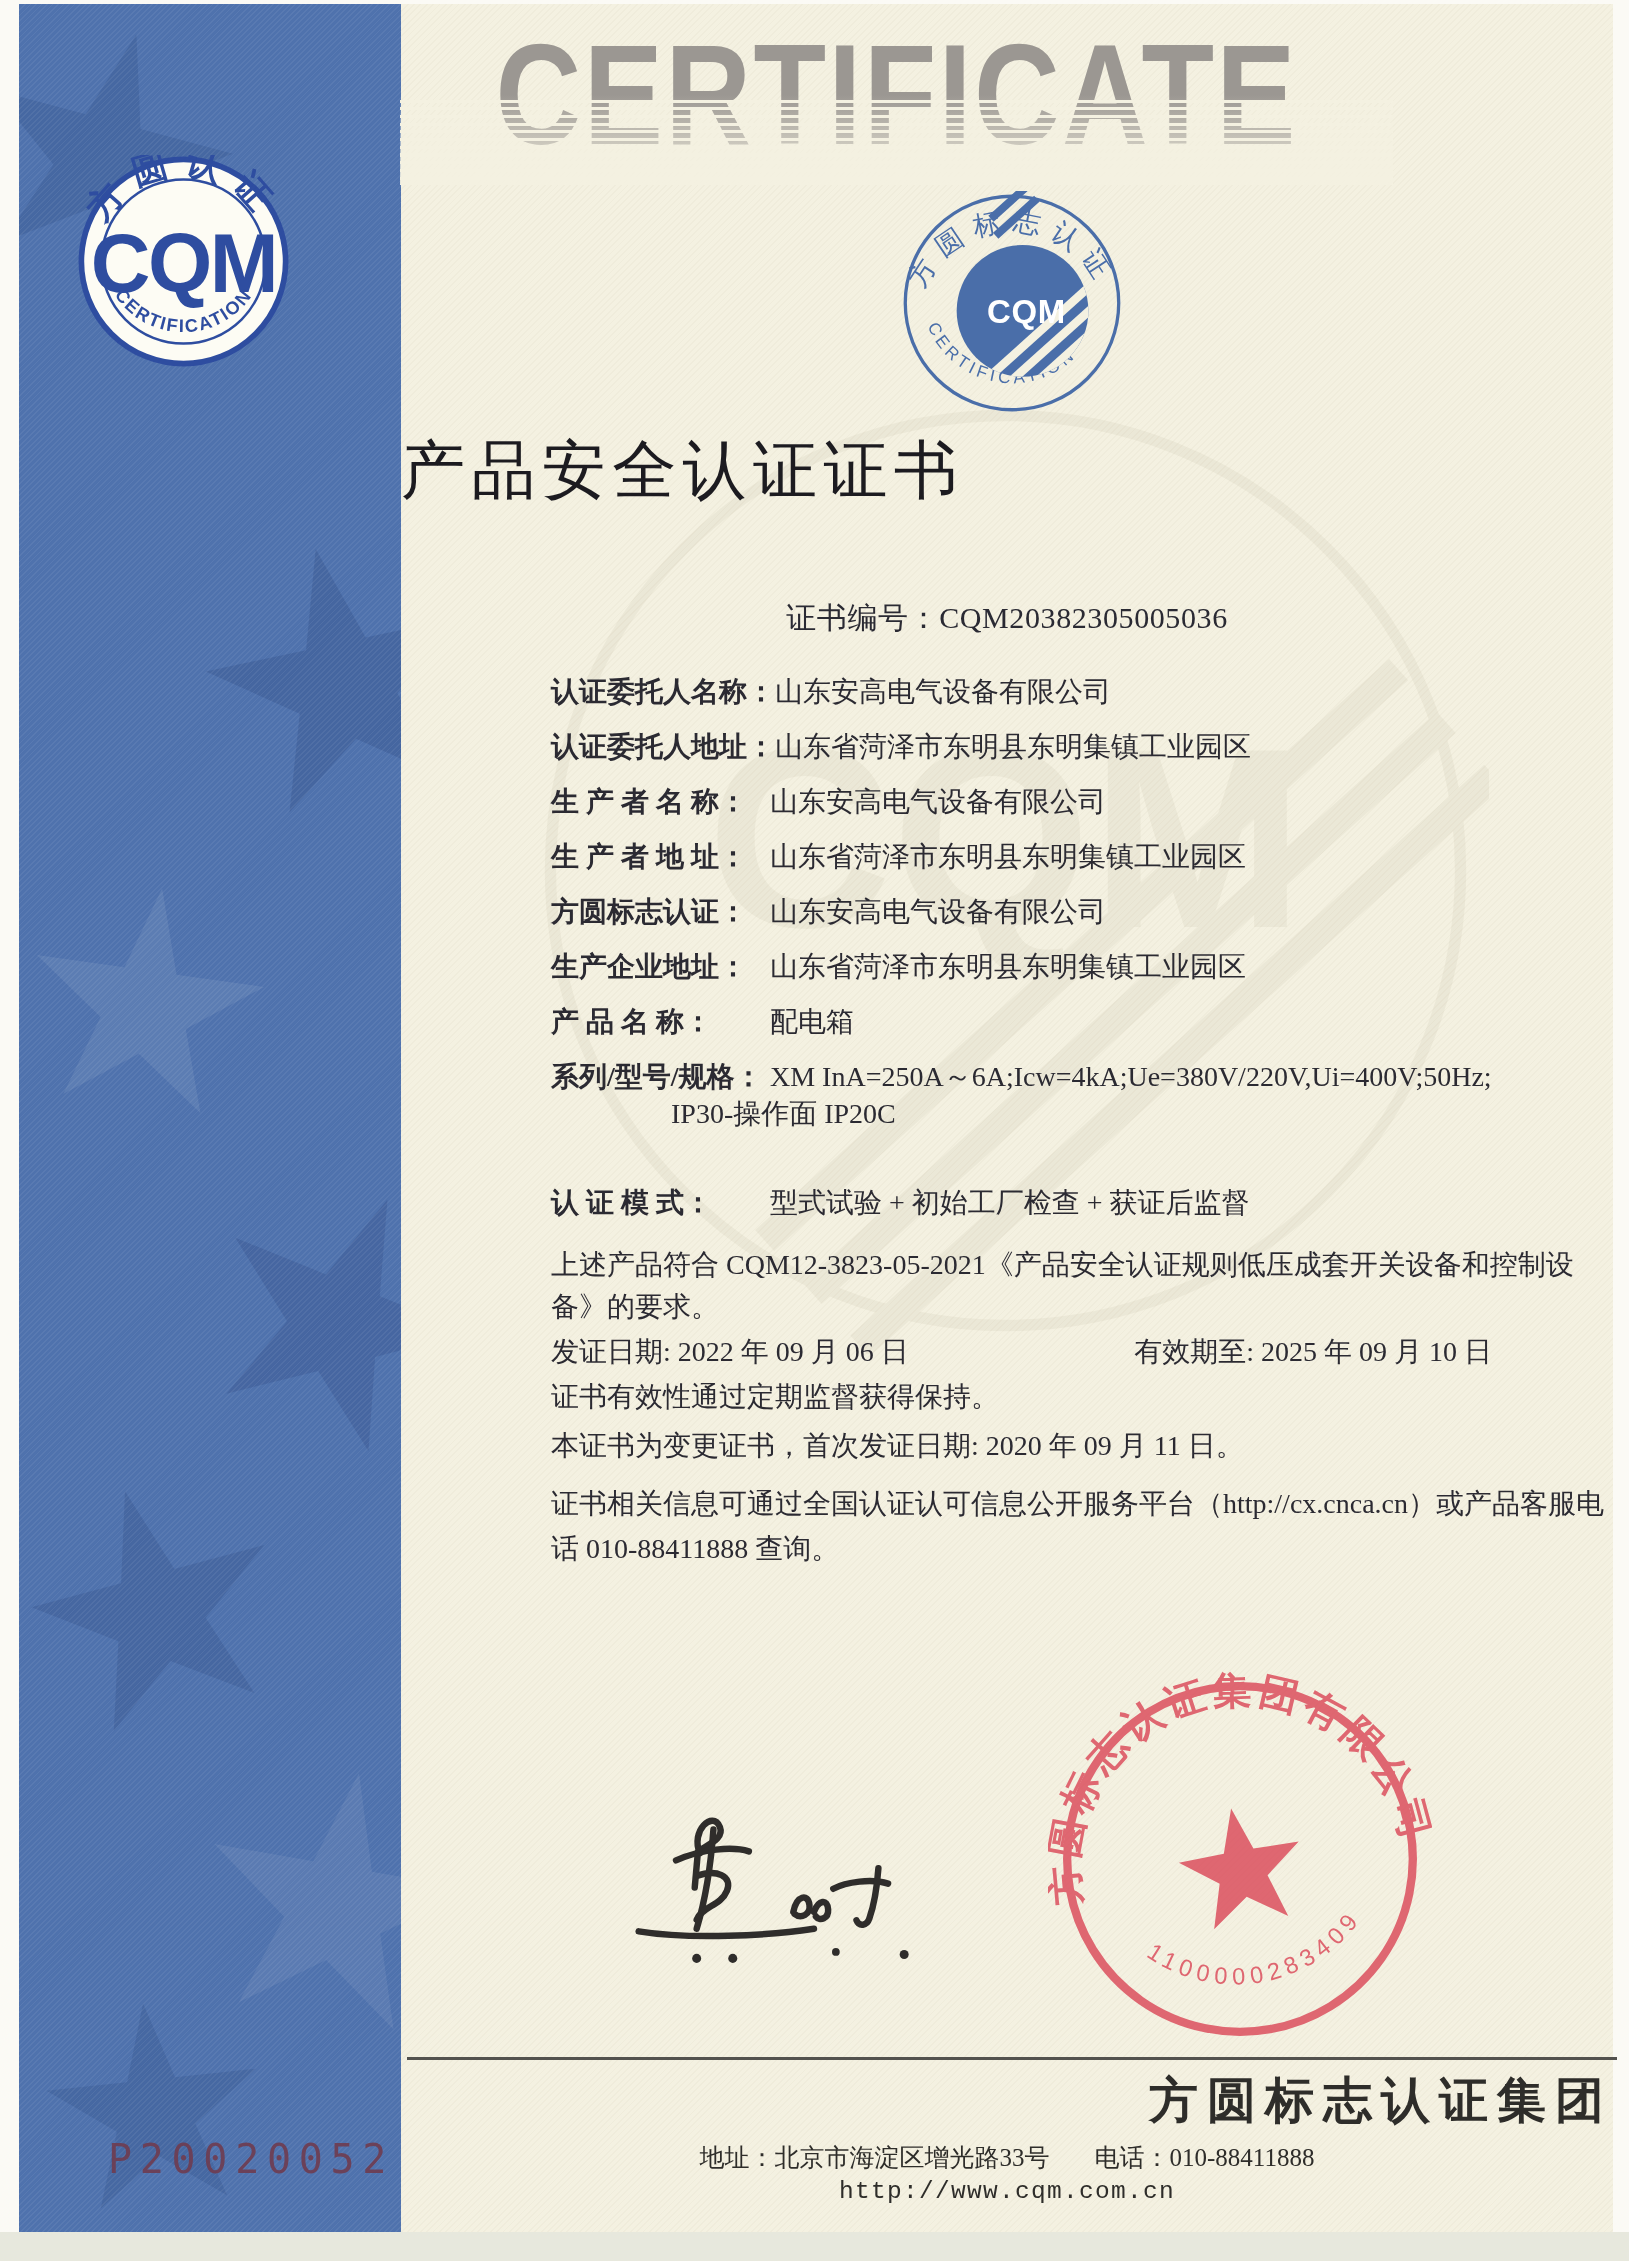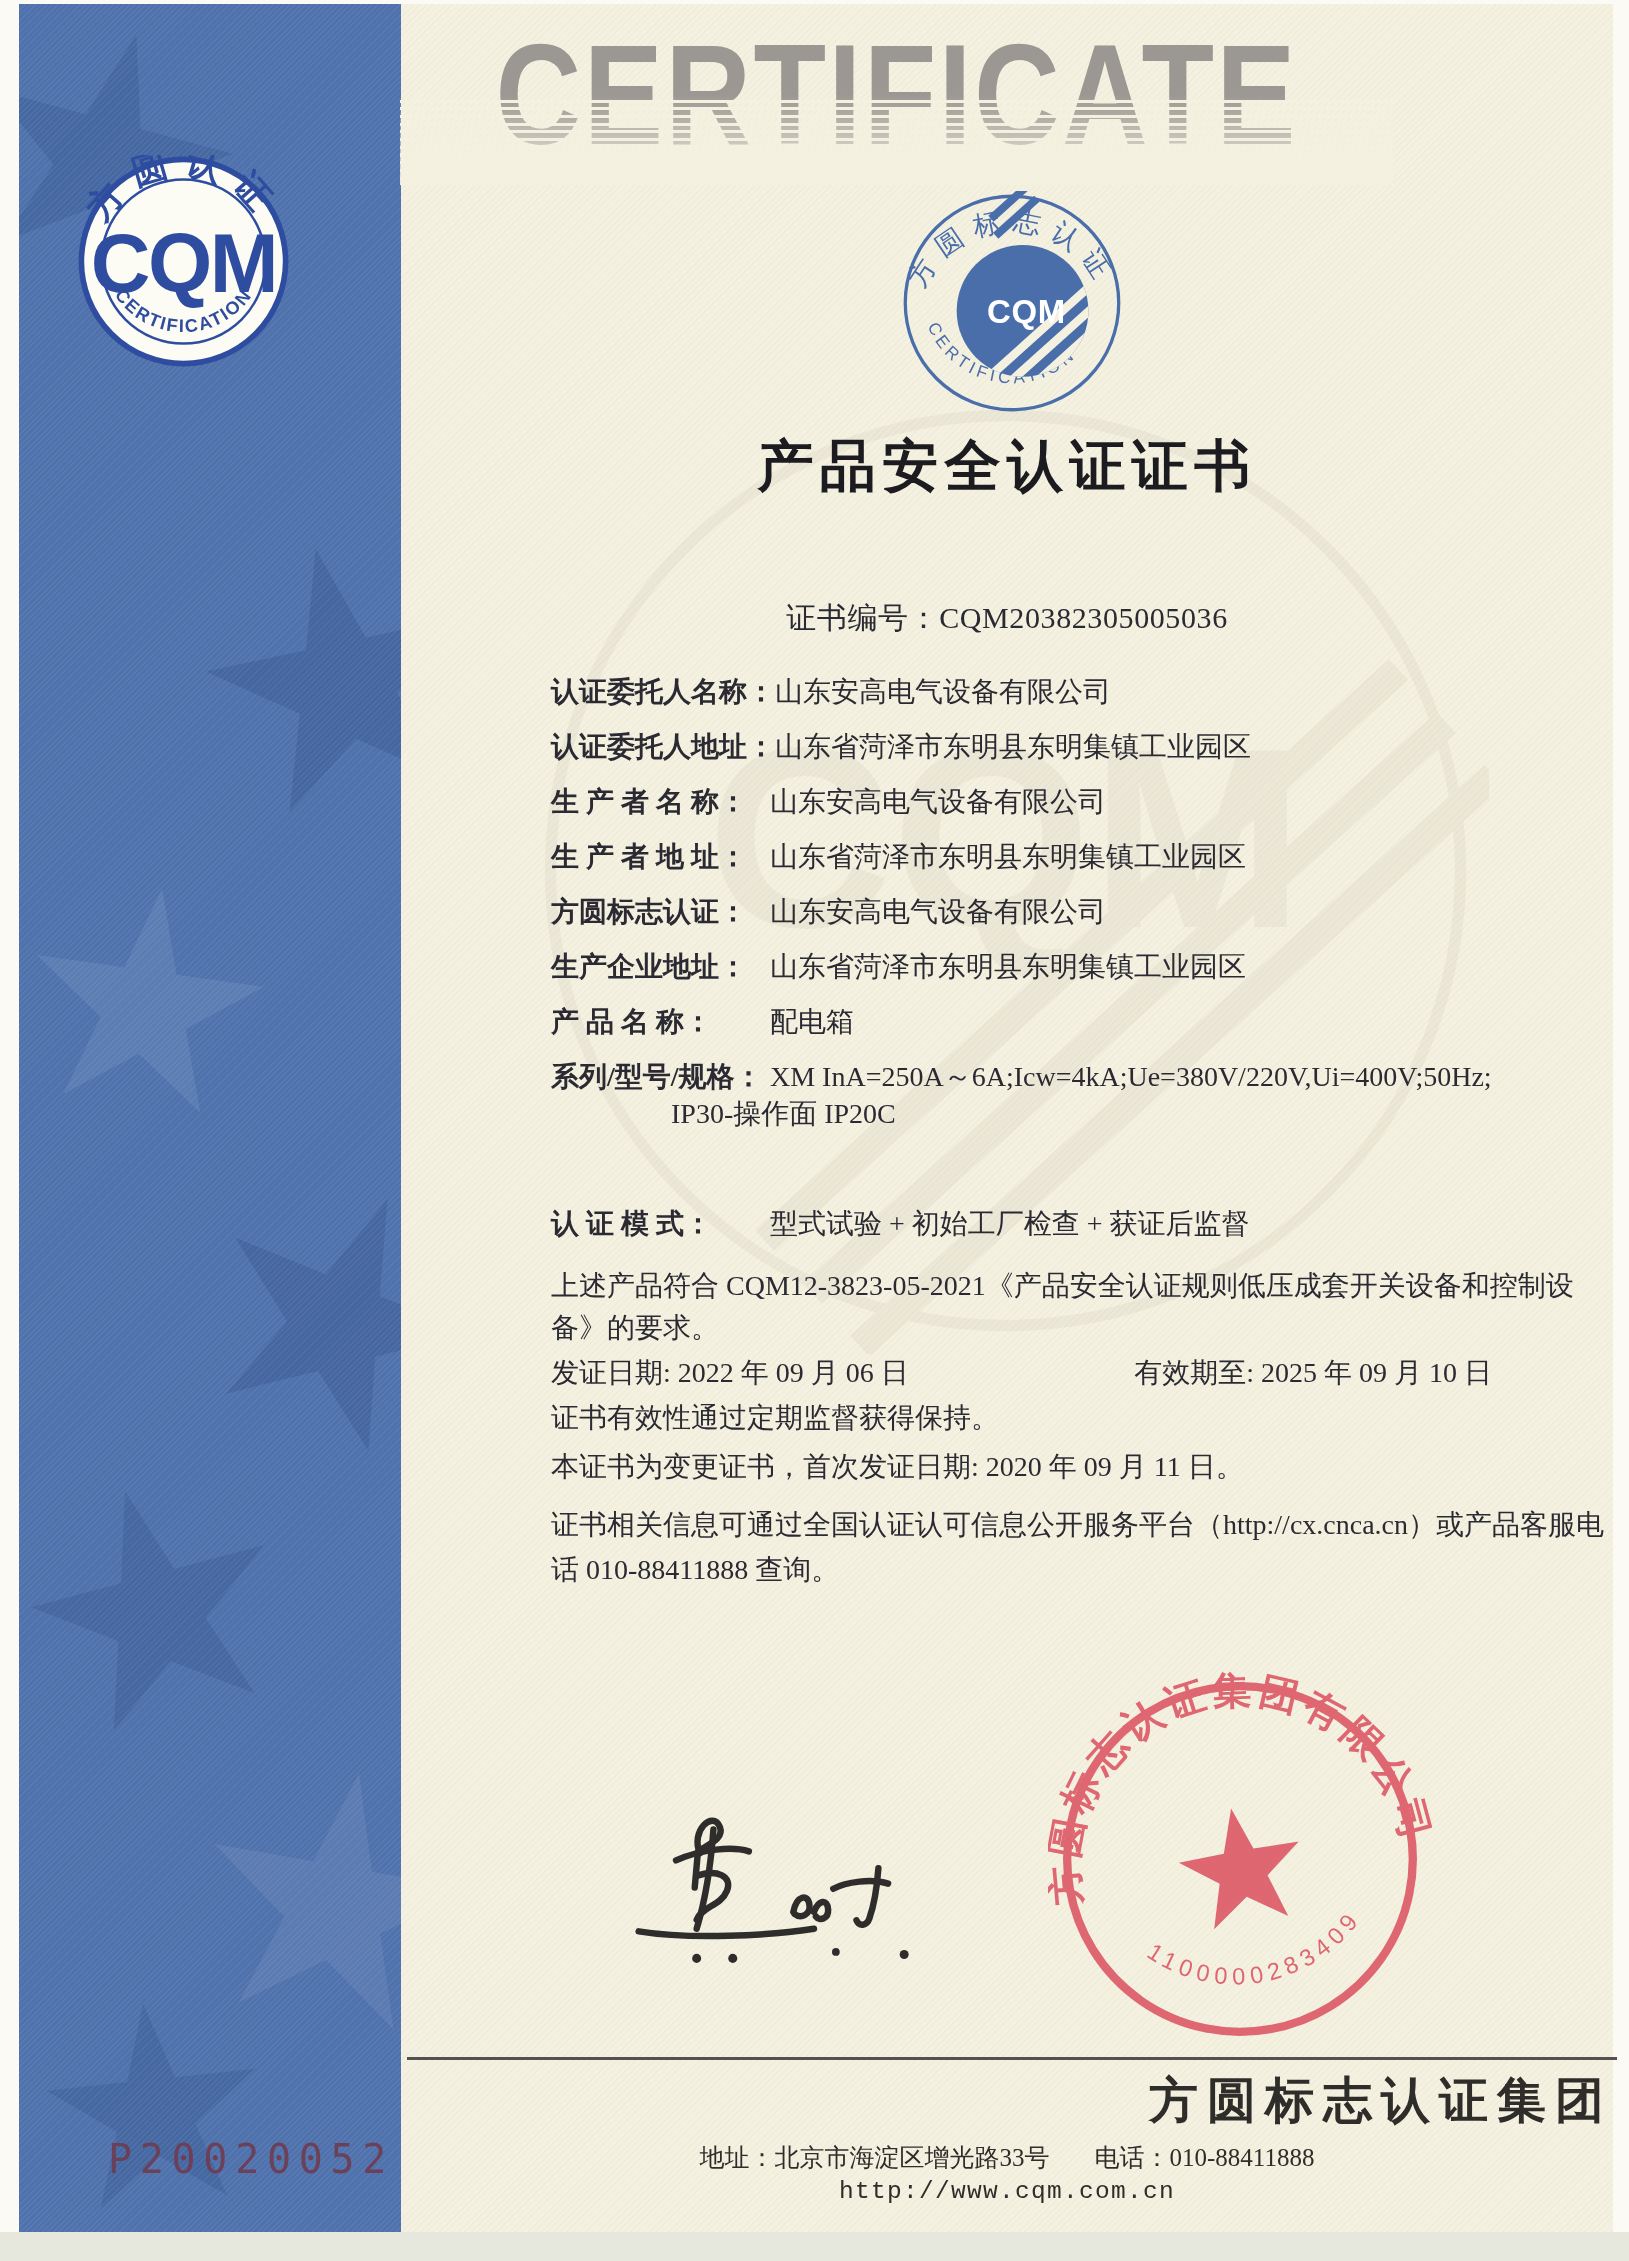--- a/index.html
+++ b/index.html
@@ -27,31 +27,31 @@
       linear-gradient(to bottom,rgba(244,241,225,0) 0%,rgba(244,241,225,0.55) 55%,rgba(244,241,225,0.95) 100%),
       repeating-linear-gradient(to bottom,rgba(244,241,225,0) 0 4.5px,#f4f1e1 4.5px 7.7px);}
 
   
   .watermark{position:absolute;left:522px;top:387px;width:967px;height:967px;opacity:0.055;}
 
   
   .logo-badge{position:absolute;left:77px;top:155px;width:213px;height:213px;}
   .center-badge{position:absolute;left:900px;top:191px;width:224px;height:224px;}
 
-  .doc-title{position:absolute;left:401px;right:17px;top:436px;text-align:center;
-    font-size:56px;font-weight:bold;letter-spacing:6.4px;color:#1c1b20;line-height:1.1;white-space:nowrap;}
+  .doc-title{position:absolute;left:401px;right:17px;top:436px;text-align:left;
+    font-size:64px;font-weight:normal;letter-spacing:6.4px;color:#1c1b20;line-height:1.1;white-space:nowrap;}
   .cert-no{position:absolute;left:401px;right:17px;top:598px;text-align:center;font-size:30px;color:#2a2a33;letter-spacing:0.6px;}
 
   
   .content{position:absolute;left:551px;top:678px;width:1075px;font-size:28px;color:#2b2a32;}
   .f-row{display:flex;margin-bottom:27px;line-height:1;}
   .f-label{flex:0 0 219px;font-weight:bold;white-space:nowrap;}
   .f-value{white-space:nowrap;}
   .f-value2{margin-left:120px;margin-top:9px;line-height:1;white-space:nowrap;}
-  .mode-row{margin-top:82px;}
+  .mode-row{margin-top:61px;}
   .standard-row{margin-bottom:23px;}
   .standard-row .wide-label{flex:0 0 auto;margin-right:31px;}
   .statement{font-weight:normal;line-height:1.5;margin-bottom:10px;}
   .dates-row{display:flex;justify-content:space-between;width:941px;margin-bottom:17.4px;line-height:1;}
   .note{line-height:1;margin-bottom:20.6px;}
   .note.wrap{line-height:1.62;margin-bottom:0;}
 
   
   .signature{position:absolute;left:600px;top:1792px;width:348px;height:200px;}
   .stamp{position:absolute;left:1048px;top:1667px;width:384px;height:384px;opacity:0.85;}

